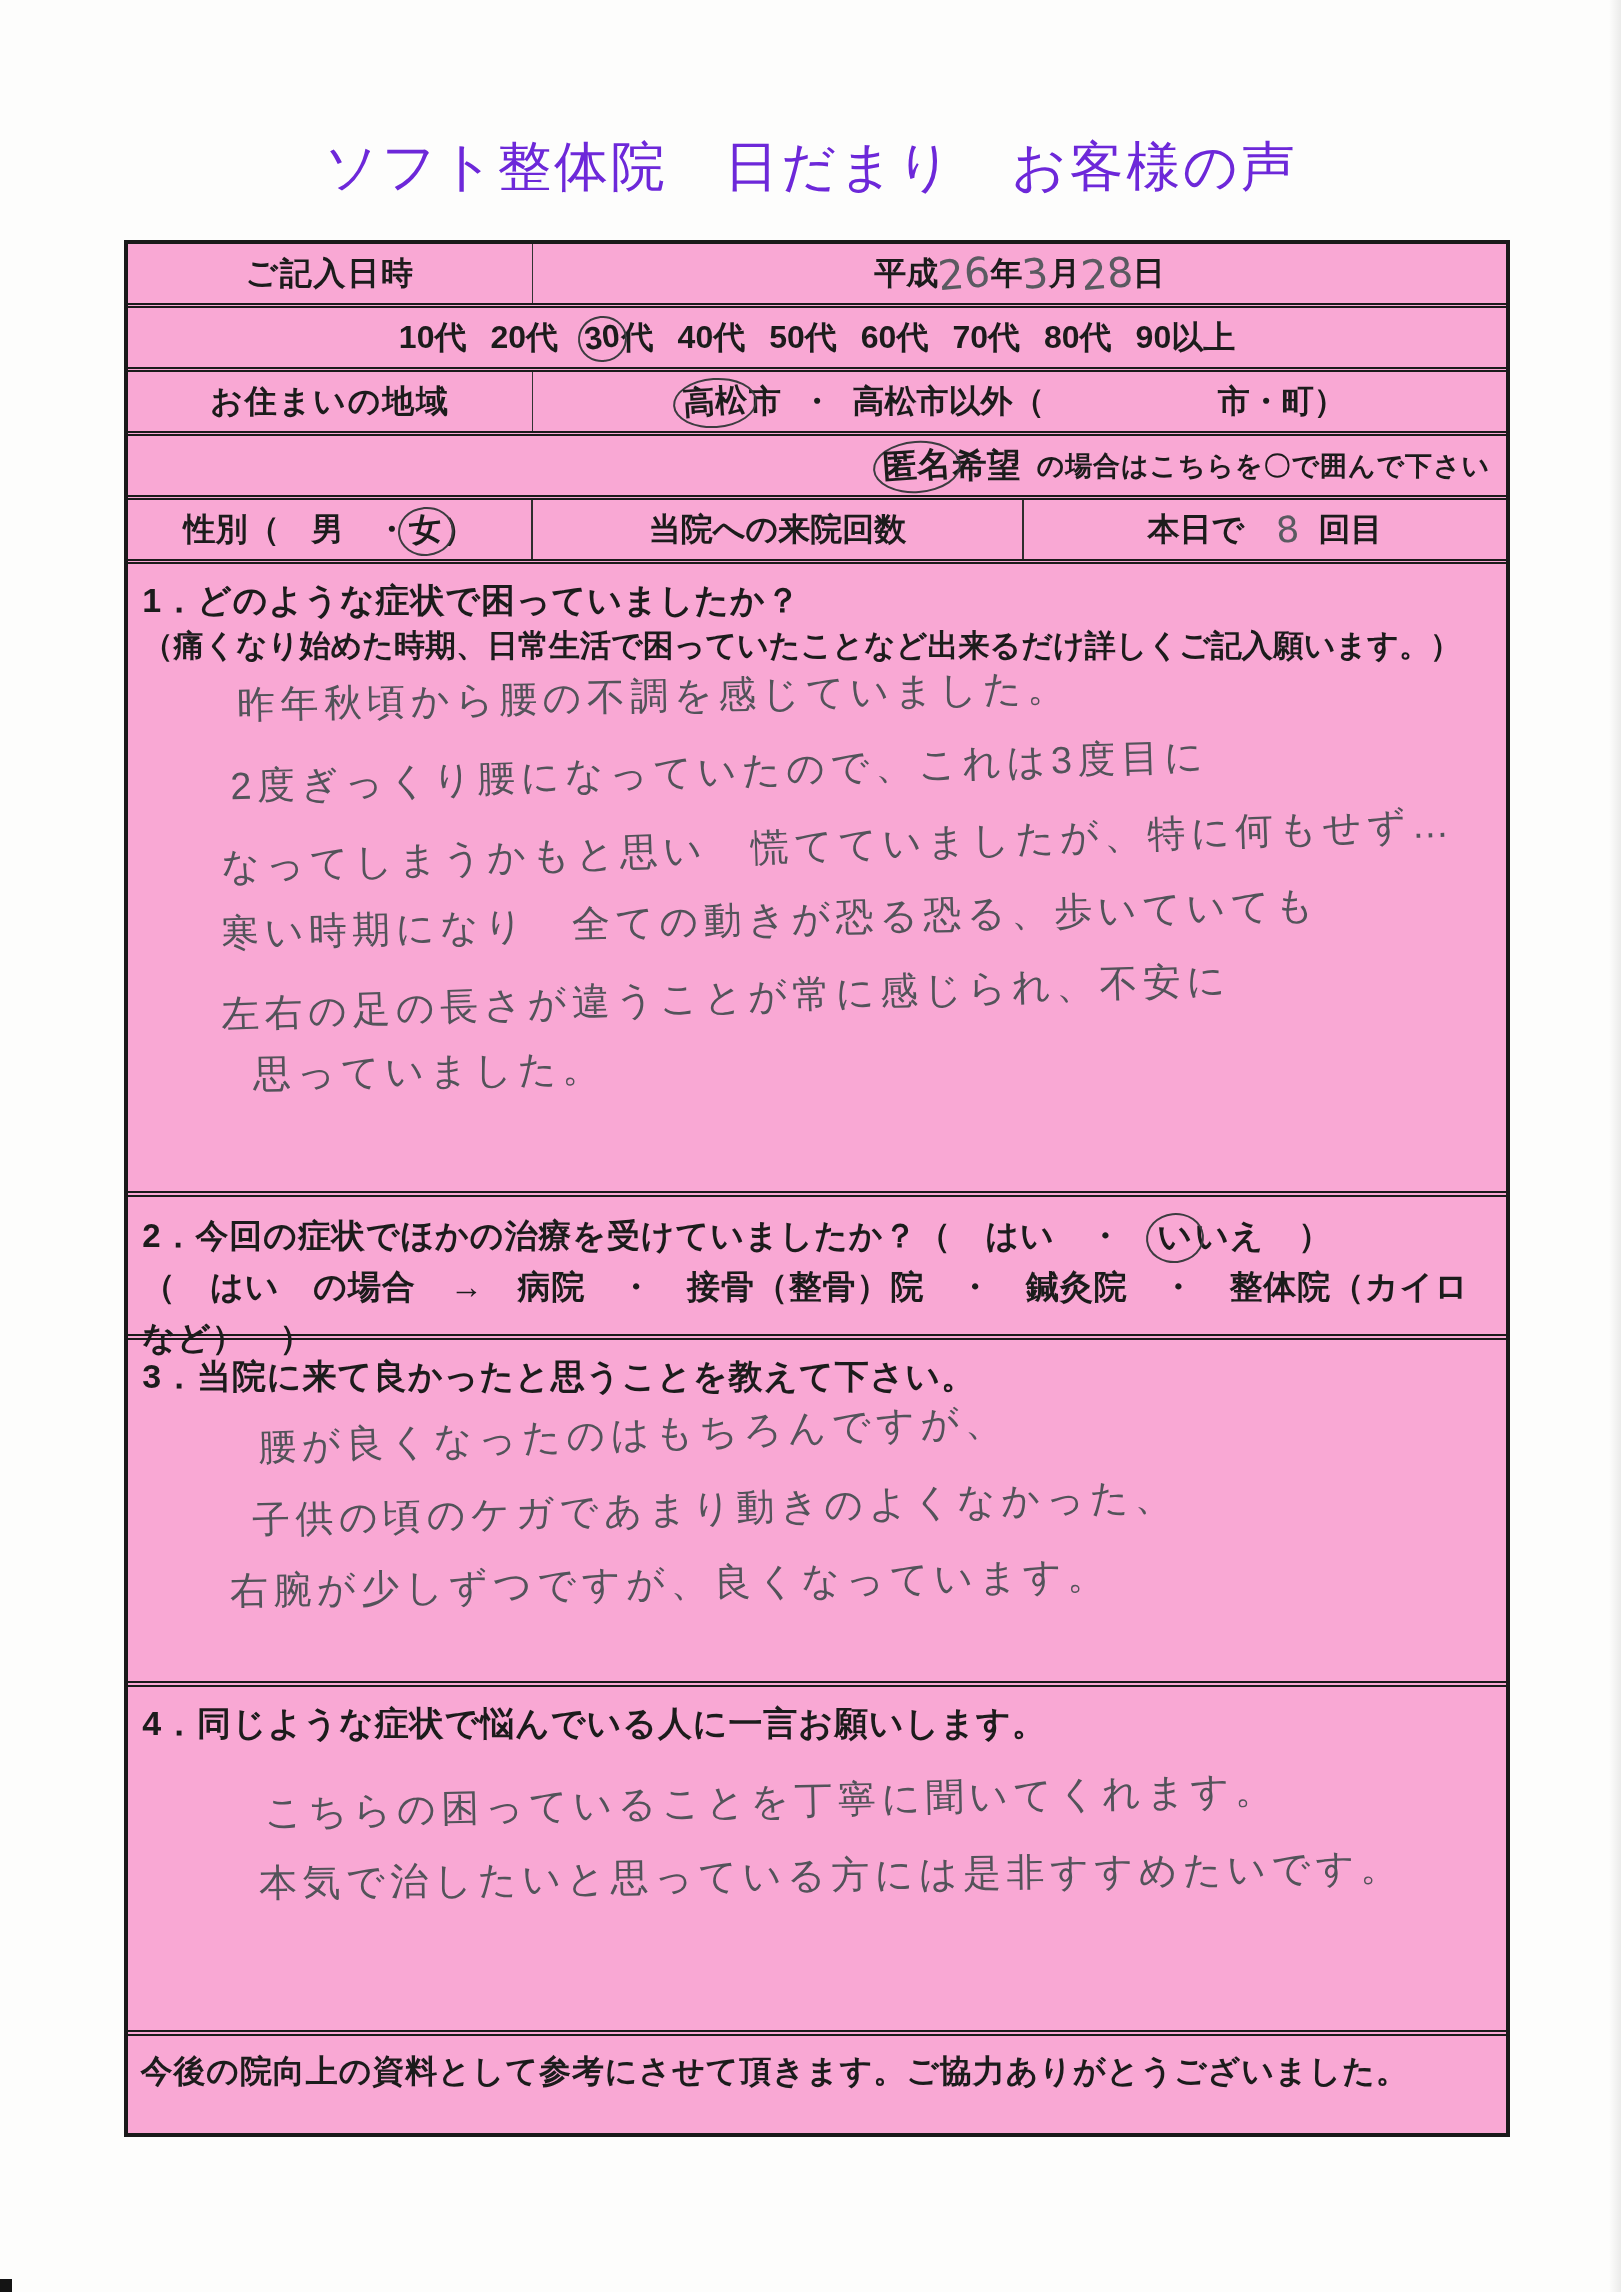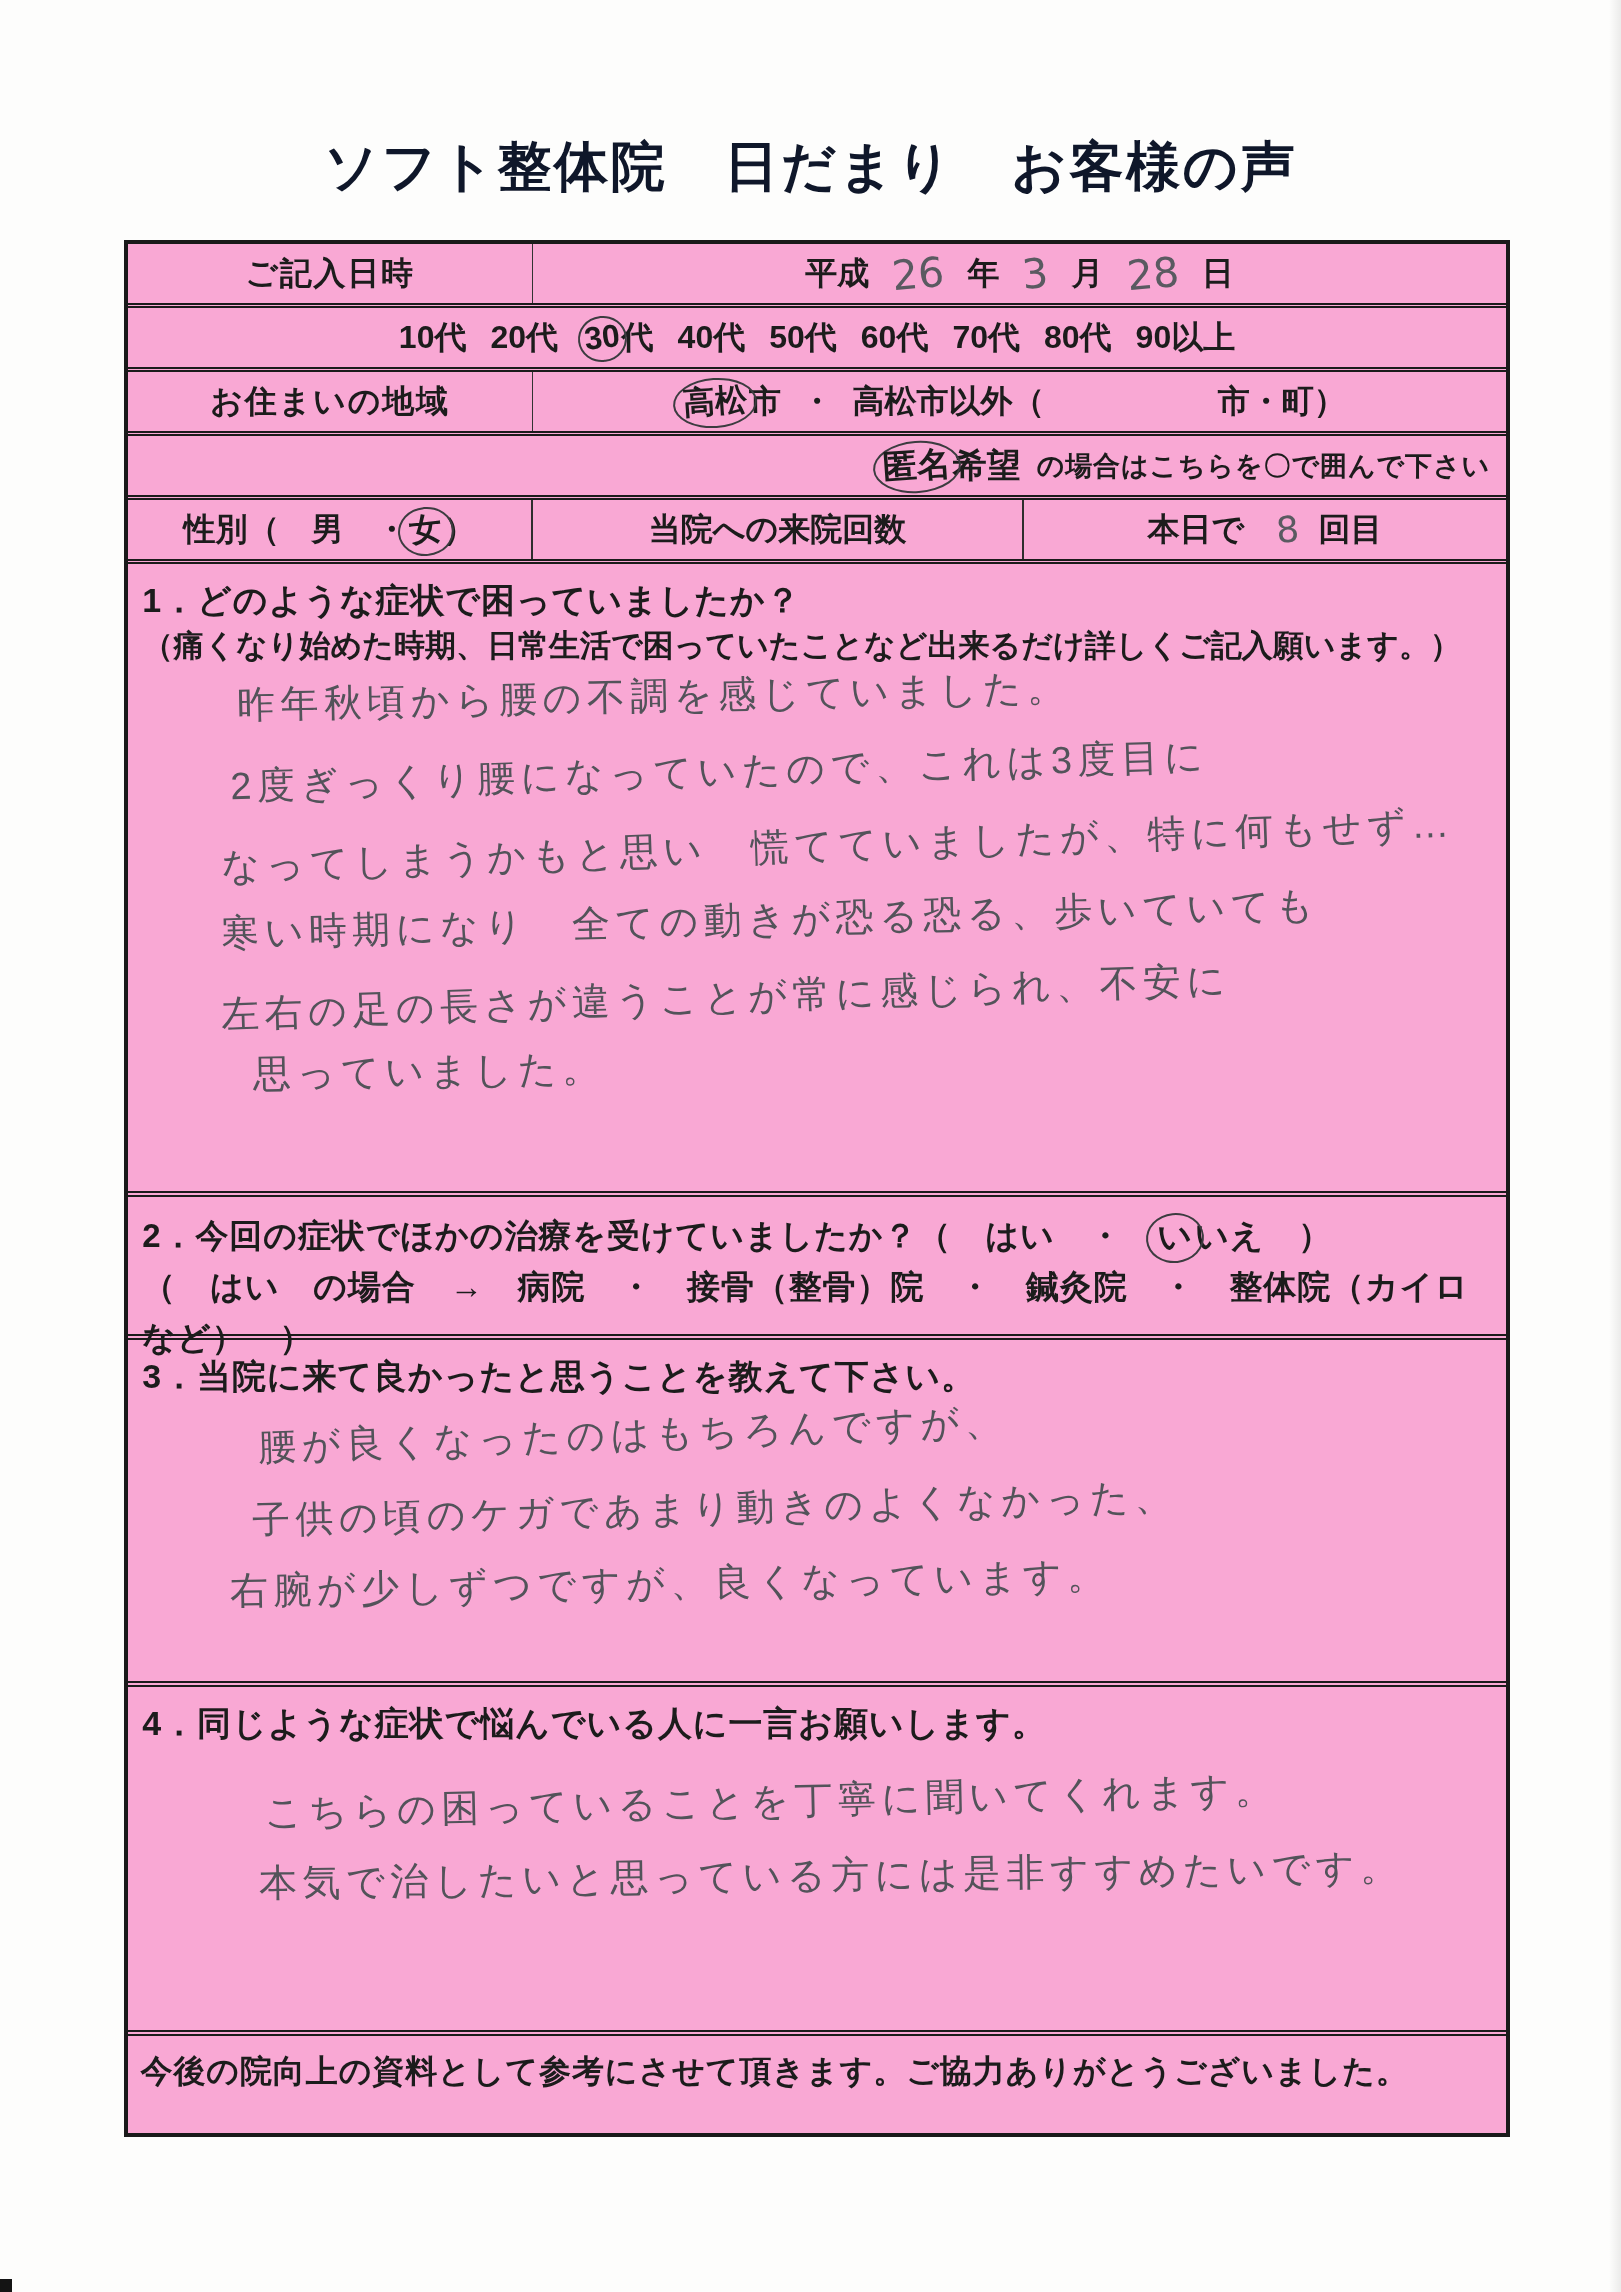--- a/index.html
+++ b/index.html
@@ -13,22 +13,22 @@
   }
   .page-edge-right{
     position:absolute;right:0;top:0;width:12.5px;height:100%;
     background:linear-gradient(to right,rgba(0,0,0,0),rgba(0,0,0,0.07));
   }
   .corner-mark{
     position:absolute;left:0;top:2279px;width:11.6px;height:13.4px;background:#141414;
   }
   .title{
     position:absolute;top:131px;left:0;width:100%;
-    text-align:center;font-size:54px;font-weight:bold;letter-spacing:2.7px;
-    color:#0f172a;
+    text-align:center;font-size:54px;font-weight:normal;letter-spacing:2.7px;
+    color:#6d28d9;
   }
   .form{
     position:absolute;left:124px;top:240px;width:1386px;height:1897px;
     border:4.5px solid #1a1a1a;box-sizing:border-box;
     display:flex;flex-direction:column;
     background:#f9a8d4;
   }
   
   .irow{display:flex;height:64px;border-bottom:5.4px double #1b1b1b;box-sizing:border-box;align-items:stretch;}
   .lcell{
@@ -49,21 +49,21 @@
   }
   
   .circ{
     display:inline-block;border:2.7px solid #3c3c40;border-radius:50%;
     line-height:1.1;box-sizing:border-box;
   }
   .circ-age{padding:1.8px 4.5px 5.4px;margin:-1.8px -4.5px -5.4px;transform:rotate(-7deg);}
   .circ-two{padding:3.6px 8px 7.2px;margin:-3.6px -8px -7.2px;transform:rotate(-4deg);}
   .circ-one{padding:2.7px 9.9px 7.2px;margin:-2.7px -9.9px -7.2px;transform:rotate(-6deg);}
   
-  .date-parts{display:flex;align-items:center;gap:23px;justify-content:center;width:100%;}
+  .date-parts{display:flex;align-items:center;justify-content:center;width:100%;}
   .ages{display:flex;gap:24px;justify-content:center;width:100%;align-items:flex-end;}
   .region-line{padding-left:148px;display:flex;align-items:center;gap:19.7px;}
   .region-gap{display:inline-block;width:134px;}
   .name-line{width:100%;display:flex;align-items:center;justify-content:flex-end;padding-right:16px;gap:16px;box-sizing:border-box;}
   .name-main{font-size:34px;font-weight:bold;}
   .name-note{font-size:27px;font-weight:bold;letter-spacing:0.9px;}
   .row5-c1{width:405px;flex:0 0 405px;border-right:2.7px solid #2e2e2e;display:flex;align-items:center;justify-content:center;font-weight:bold;font-size:32px;box-sizing:border-box;}
   .row5-c2{width:491px;flex:0 0 491px;border-right:2.7px solid #2e2e2e;display:flex;align-items:center;justify-content:center;font-weight:bold;font-size:32px;box-sizing:border-box;}
   .row5-c3{flex:1;display:flex;align-items:center;justify-content:center;font-weight:bold;font-size:32px;gap:32px;}
   .irow.last{border-bottom:5.4px double #1b1b1b;}

